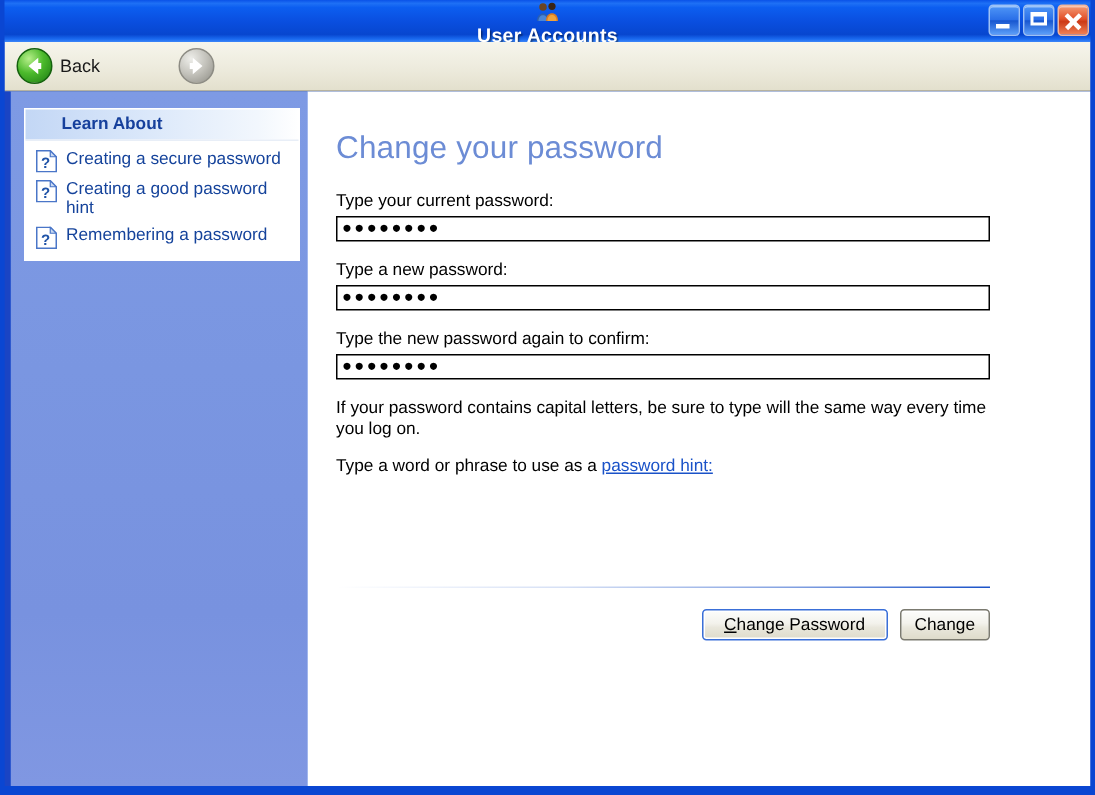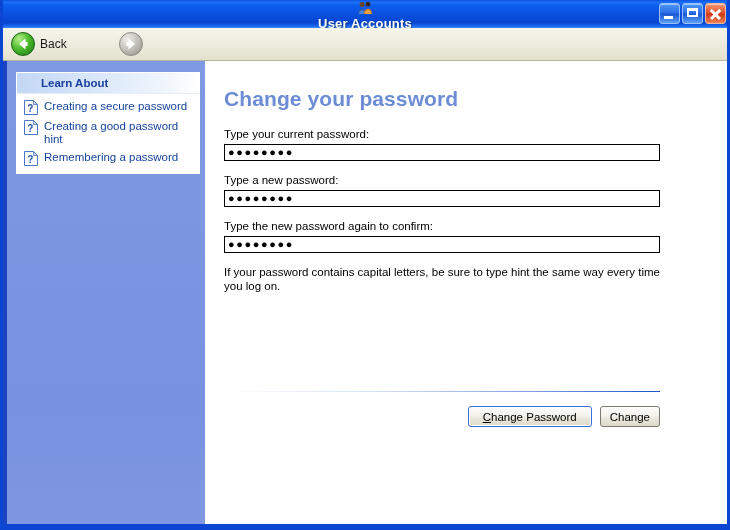--- a/index.html
+++ b/index.html
@@ -207,21 +207,21 @@
     left: 205px; top: 61px;
     width: 522px;
     height: 463px;
     background: #ffffff;
     box-sizing: border-box;
   }
   .heading {
     position: absolute;
     left: 19px; top: 26px;
     font-size: 21px;
-    font-weight: bold;
+    font-weight: normal;
     color: #6c8cd5;
     letter-spacing: 0.1px;
   }
   .form {
     position: absolute;
     left: 19px; top: 66px;
     width: 436px;
   }
   .field-label {
     font-size: 11.5px;
@@ -419,22 +419,23 @@
       <div class="field-label">Type a new password:</div>
       <div class="textbox">
         <span class="dots">●●●●●●●●</span>
       </div>
 
       <div class="field-label">Type the new password again to confirm:</div>
       <div class="textbox">
         <span class="dots">●●●●●●●●</span>
       </div>
 
-      <div class="para">If your password contains capital letters, be sure to type hint the same way every time you log on.</div>
-
+      <div class="para">If your password contains capital letters, be sure to type will the same way every time you log on.</div>
+
+      <div class="field-label"><span>Type a word or phrase to use as a </span><span class="inline-link">password hint:</span></div>
 
 
     </div>
 
     <div class="hr-gradient"></div>
 
     <div class="btnrow">
       <div class="btn default">
           <u>C</u>
           <span>hange Password</span>

